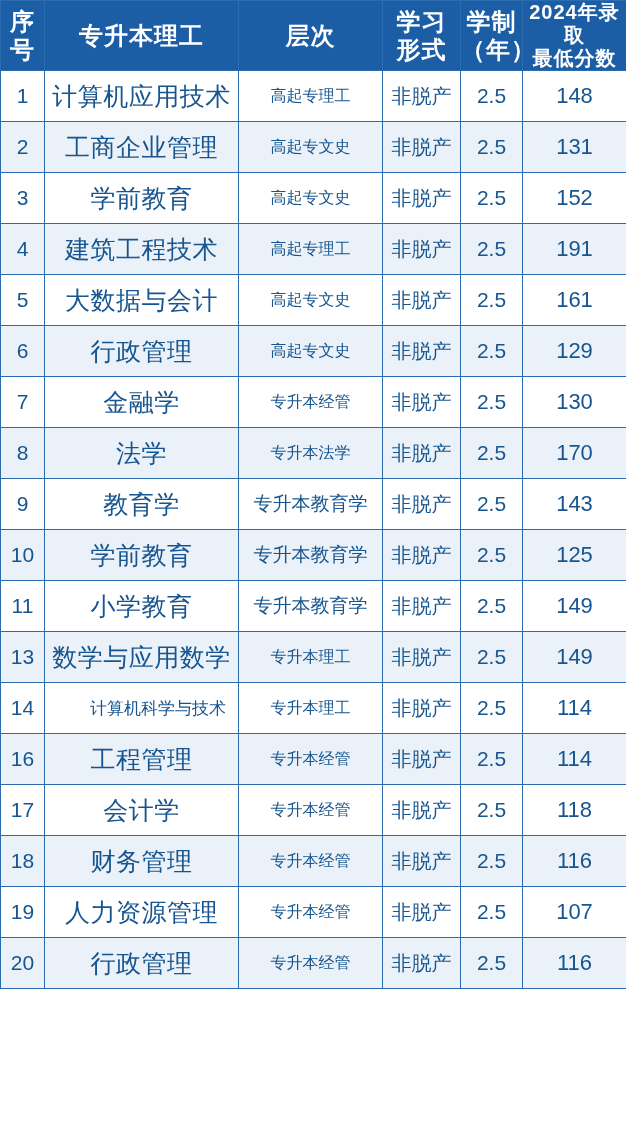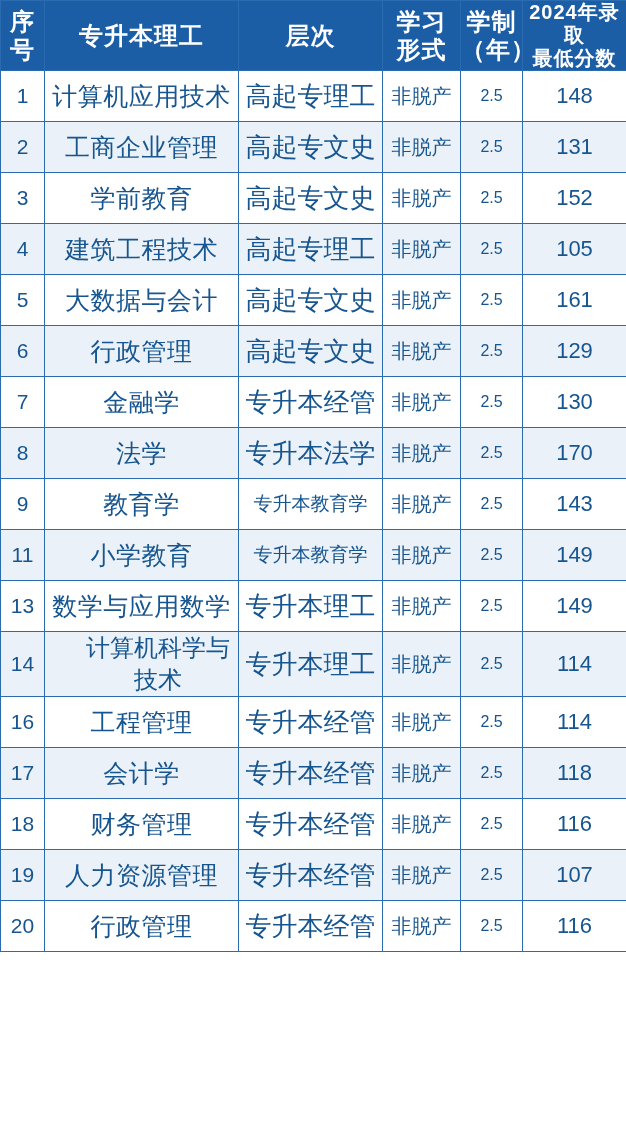--- a/index.html
+++ b/index.html
@@ -64,36 +64,36 @@
     background: #eaf1f8;
   }
   tbody td.idx {
     font-size: 21px;
   }
   tbody td.major {
     font-size: 25px;
     letter-spacing: 0.5px;
   }
   tbody td.major.tight {
-    font-size: 24px;
+    font-size: 17px;
     letter-spacing: 0px;
     padding-left: 33px;
   }
   tbody td.level {
-    font-size: 26px;
+    font-size: 16px;
   }
   tbody td.level.tight {
     font-size: 19px;
     text-align: center;
   }
   tbody td.form {
     font-size: 20px;
   }
   tbody td.years {
-    font-size: 16px;
+    font-size: 21px;
     margin-top: 48px;
   }
   tbody td.score {
     font-size: 22px;
   }
 </style>
 </head>
 <body>
 
 <div class="table-wrap">
@@ -156,21 +156,21 @@
           <td class="form">非脱产</td>
           <td class="years">2.5</td>
           <td class="score">152</td>
         </tr>
         <tr>
           <td class="idx">4</td>
           <td class="major">建筑工程技术</td>
           <td class="level">高起专理工</td>
           <td class="form">非脱产</td>
           <td class="years">2.5</td>
-          <td class="score">105</td>
+          <td class="score">191</td>
         </tr>
         <tr>
           <td class="idx">5</td>
           <td class="major">大数据与会计</td>
           <td class="level">高起专文史</td>
           <td class="form">非脱产</td>
           <td class="years">2.5</td>
           <td class="score">161</td>
         </tr>
         <tr>
@@ -197,20 +197,28 @@
           <td class="years">2.5</td>
           <td class="score">170</td>
         </tr>
         <tr>
           <td class="idx">9</td>
           <td class="major">教育学</td>
           <td class="level tight">专升本教育学</td>
           <td class="form">非脱产</td>
           <td class="years">2.5</td>
           <td class="score">143</td>
+        </tr>
+        <tr>
+          <td class="idx">10</td>
+          <td class="major">学前教育</td>
+          <td class="level tight">专升本教育学</td>
+          <td class="form">非脱产</td>
+          <td class="years">2.5</td>
+          <td class="score">125</td>
         </tr>
         <tr>
           <td class="idx">11</td>
           <td class="major">小学教育</td>
           <td class="level tight">专升本教育学</td>
           <td class="form">非脱产</td>
           <td class="years">2.5</td>
           <td class="score">149</td>
         </tr>
         <tr>

